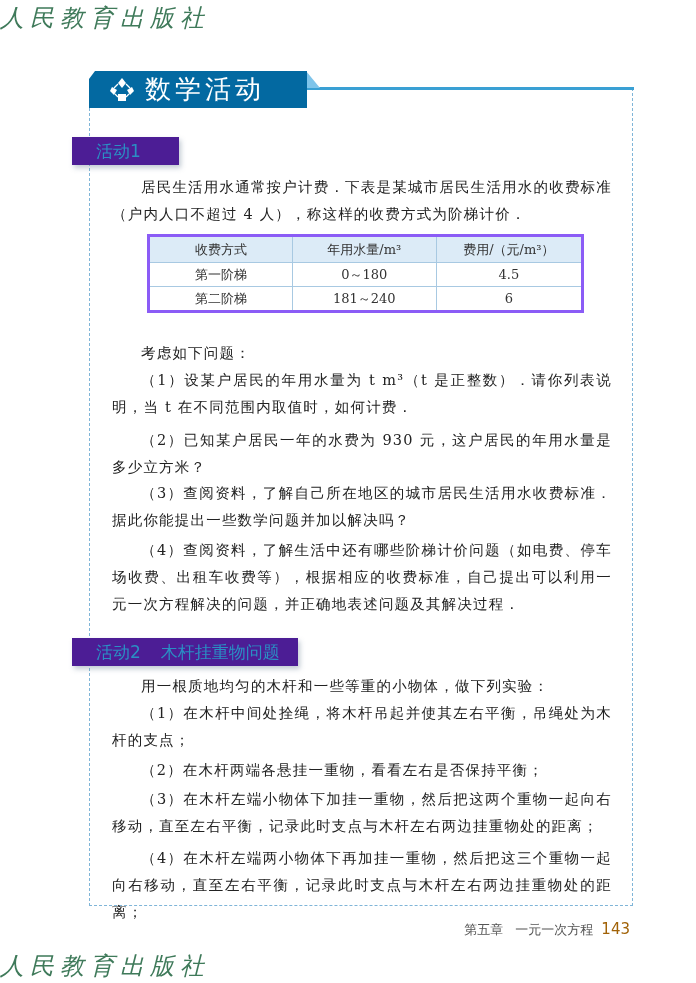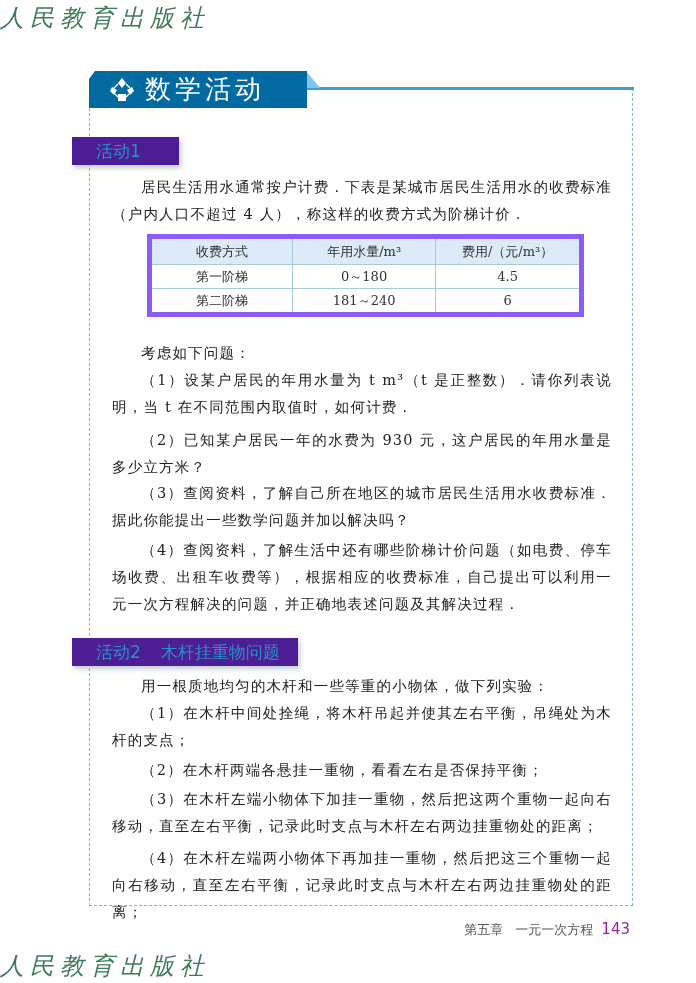--- a/index.html
+++ b/index.html
@@ -58,37 +58,37 @@
   .para {
     position: absolute; left: 112px; width: 500px;
     font-size: 14.5px; line-height: 27px; letter-spacing: 1.2px;
     text-align: justify;
   }
   .indent { text-indent: 2em; }
 
   table.fees {
     position: absolute; left: 147px; top: 234px; width: 437px;
     border-collapse: collapse; font-size: 13px; color: #333;
-    border: 5px solid #8b5cf6;
+    border: 3px solid #8b5cf6;
   }
   table.fees th, table.fees td {
     border: 1px solid #a8c9e2; text-align: center; height: 23px; padding: 0;
     font-weight: normal;
   }
   table.fees th { background: #dcebf7; height: 25px; }
   table.fees col.c1 { width: 145px; }
   table.fees col.c2 { width: 145px; }
   table.fees col.c3 { width: 147px; }
 
   .footer {
     position: absolute; right: 66px; top: 920px;
     font-size: 13px; color: #555; font-family: "DejaVu Serif", serif;
   }
   .footer .page {
-    font-family: "DejaVu Sans", sans-serif; font-size: 15px; color: #a21caf; margin-left: 4px;
+    font-family: "DejaVu Sans", sans-serif; font-size: 15px; color: #a16207; margin-left: 4px;
   }
   .footer .sep { display: inline-block; width: 12px; }
 </style>
 </head>
 <body>
 
 <div class="publisher top">人民教育出版社</div>
 
 <div class="frame"></div>
 <div class="top-rule"></div>

